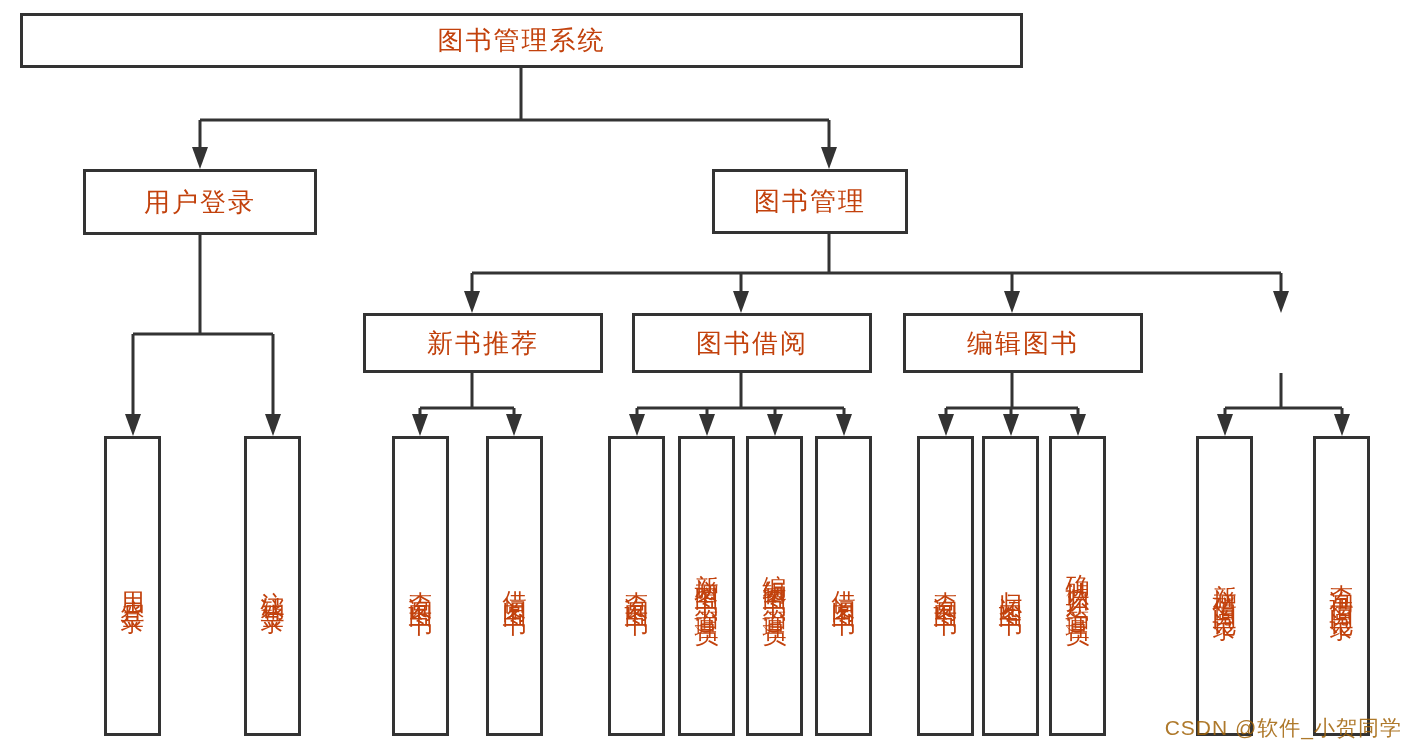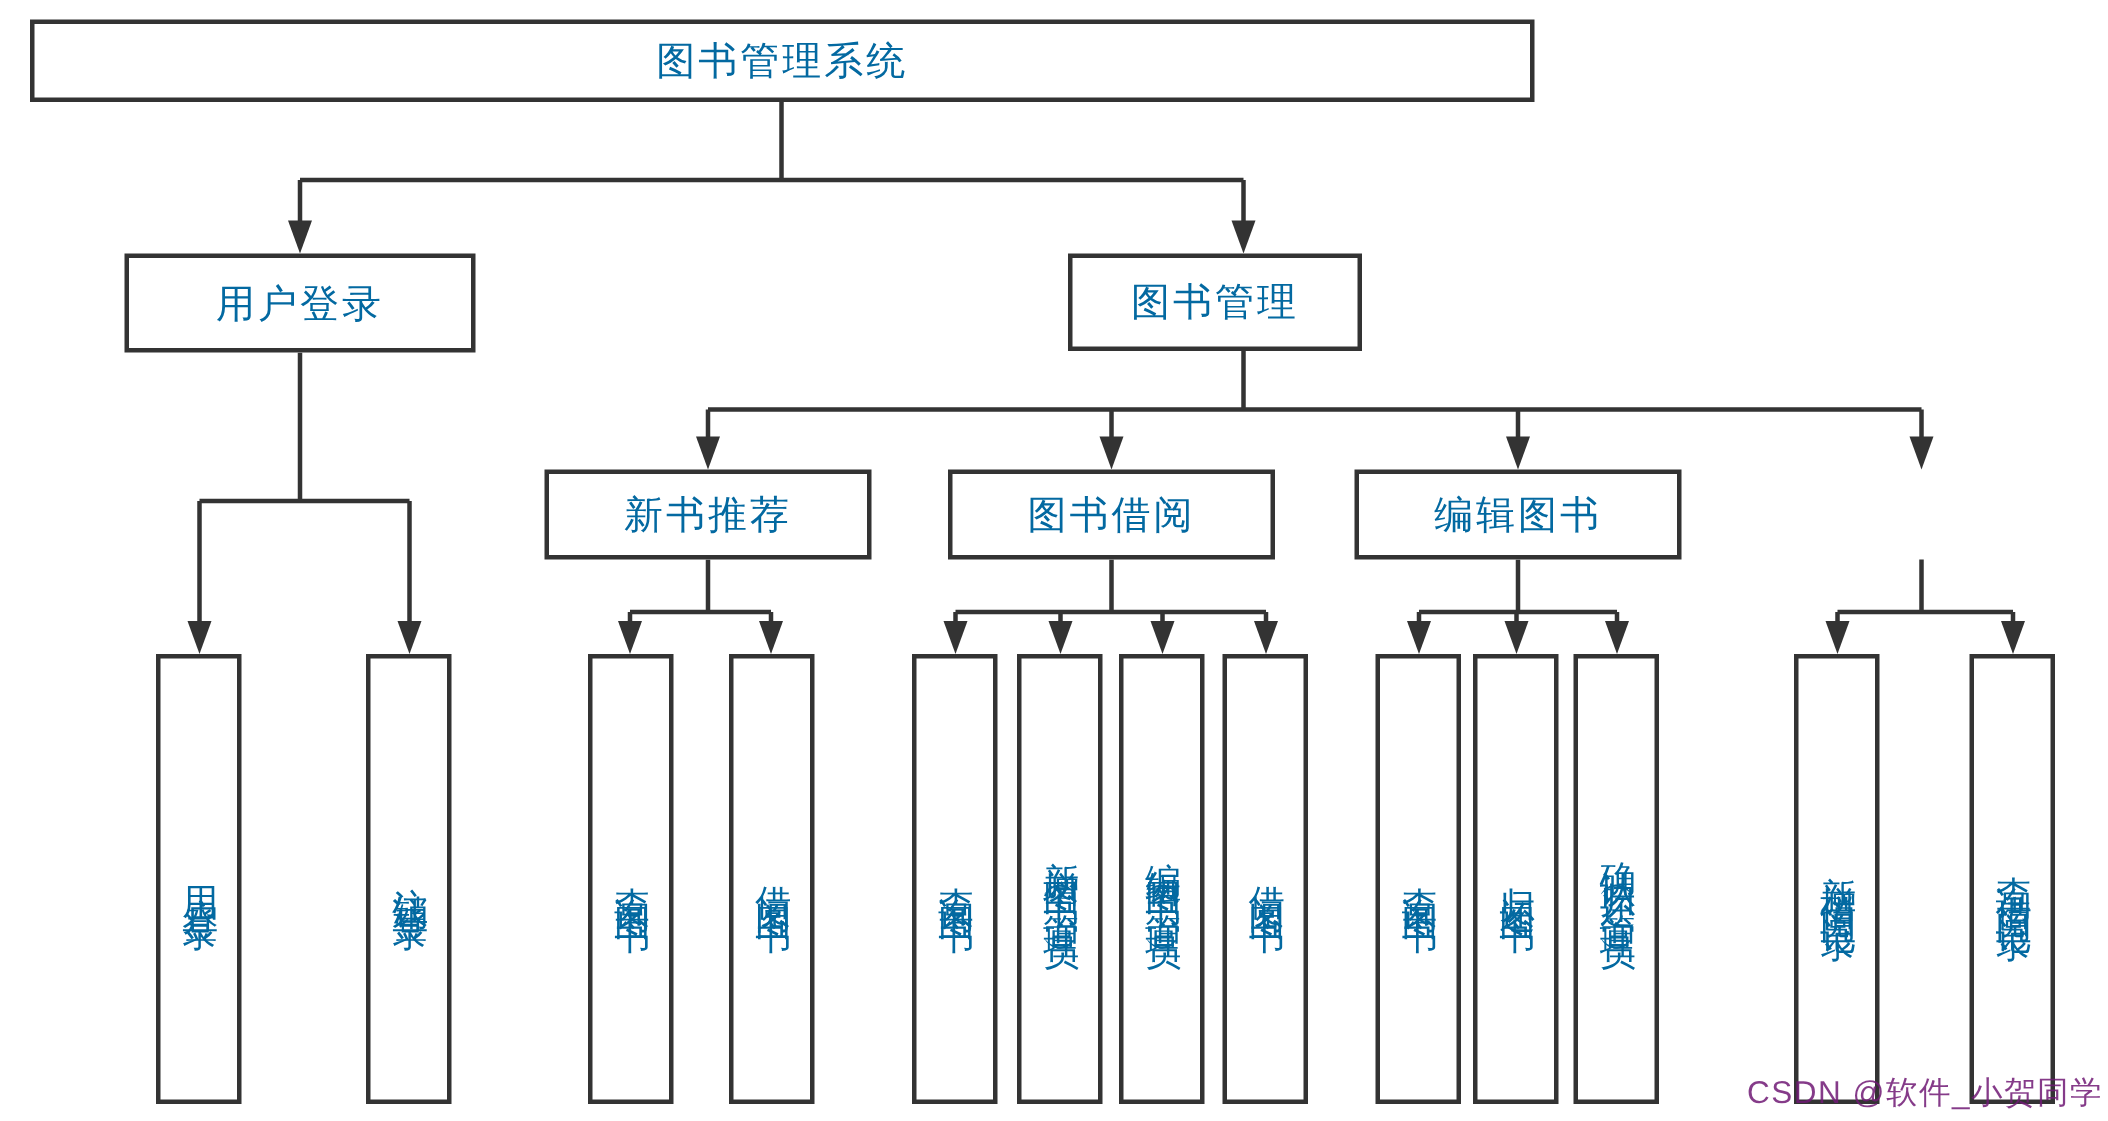--- a/index.html
+++ b/index.html
@@ -18,49 +18,49 @@
     z-index: 1;
   }
   .box {
     position: absolute;
     box-sizing: border-box;
     border: 3px solid #333333;
     background: #ffffff;
     display: flex;
     align-items: center;
     justify-content: center;
-    color: #0369a1;
+    color: #c2410c;
     z-index: 2;
   }
   .hbox {
     font-size: 26px;
     letter-spacing: 2px;
     white-space: nowrap;
   }
   .root  { left: 20px;  top: 13px;  width: 1003px; height: 55px; }
   .lvl1a { left: 83px;  top: 169px; width: 234px;  height: 66px; }
   .lvl1b { left: 712px; top: 169px; width: 196px;  height: 65px; }
-  .lvl2  { top: 313px; width: 218px; height: 60px; }
+  .lvl2  { top: 313px; width: 240px; height: 60px; }
   .leaf {
     top: 436px;
     width: 57px;
     height: 300px;
     writing-mode: vertical-rl;
     text-orientation: mixed;
     font-size: 24px;
     letter-spacing: 7px;
     line-height: 1;
   }
   #watermark {
     position: absolute;
     top: 714px;
     right: 3px;
     font-size: 21px;
     letter-spacing: 1px;
-    color: #701a75;
+    color: #a16207;
     opacity: 0.85;
     z-index: 3;
     white-space: nowrap;
   }
 </style>
 </head>
 <body>
 
 <div id="stage">
 

